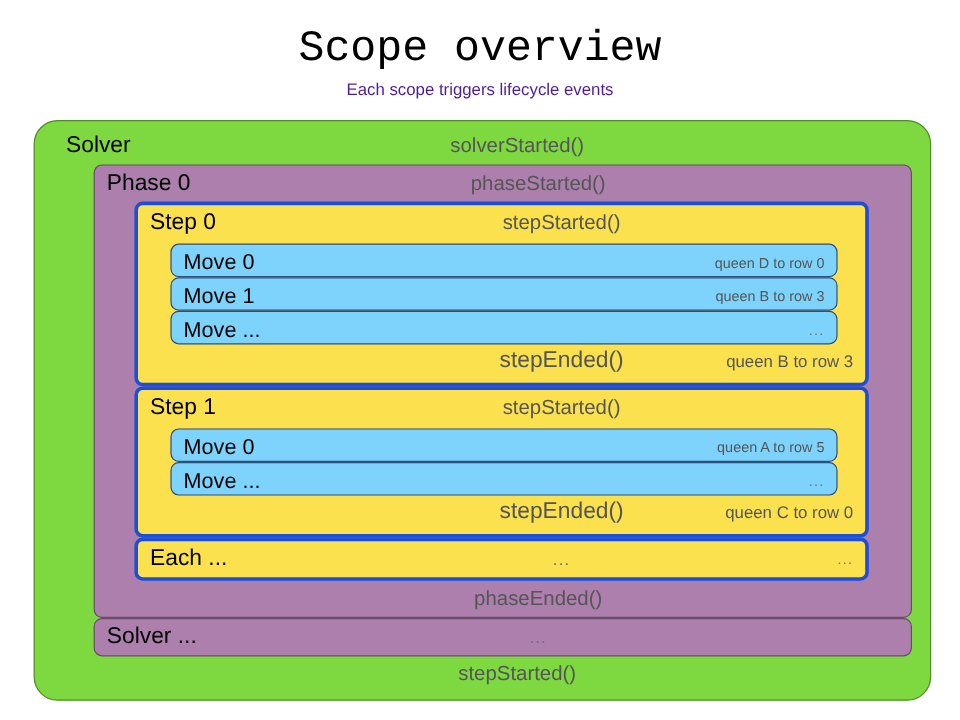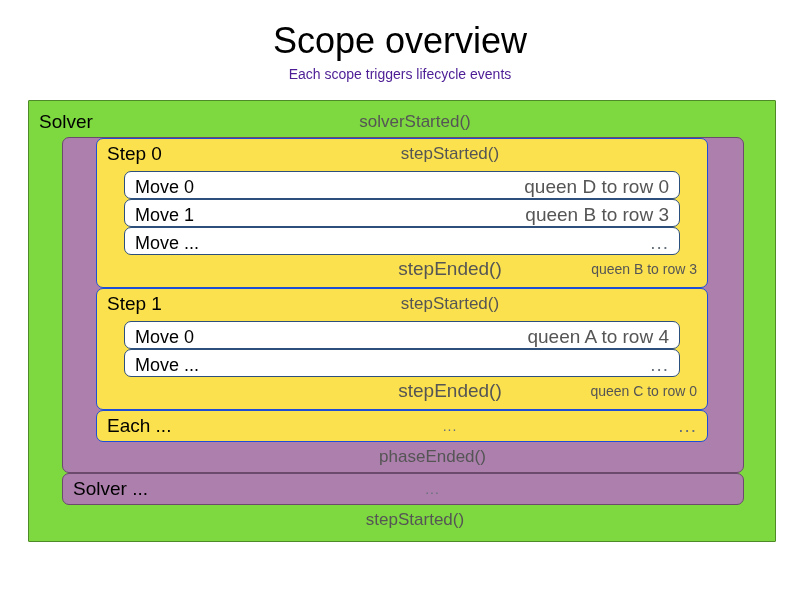--- a/index.html
+++ b/index.html
@@ -18,20 +18,21 @@
   .header {
     text-align: center;
     padding-top: 22px;
   }
   .title {
     font-size: 36px;
     color: #000000;
     font-weight: normal;
     line-height: 1.05;
     letter-spacing: 0px;
+    font-family: Liberation Mono, monospace;
   }
   .subtitle {
     font-size: 14px;
     color: #4c1d95;
     margin-top: 6px;
   }
 
   
   .diagram {
     position: relative;
@@ -43,45 +44,45 @@
     position: relative;
     box-sizing: border-box;
     border-radius: 7px;
   }
 
   .solver-box {
     width: 748px;
     margin-left: 28px;
     background: #7ED940;
     border: 1px solid #4e8a25;
-    border-radius: 1px;
-    padding: 6px 0 6px 0;
+    border-radius: 20px;
+    padding: 6px 0 6px 16px;
   }
 
   .phase-box {
     width: 682px;
     margin-left: 33px;
     background: #AC7FAD;
     border: 1px solid #6b4a6d;
     border-radius: 7px;
   }
   .phase-box.first { padding-bottom: 0; }
 
   .step-box {
     width: 612px;
     margin-left: 33px;
     background: #FBE14E;
-    border: 1px solid #1d4ed8;
+    border: 3px solid #1d4ed8;
     border-radius: 7px;
   }
 
   .move-box {
     width: 556px;
     margin-left: 27px;
-    background: #ffffff;
+    background: #7dd3fc;
     border: 1px solid #2d4f7c;
     border-radius: 7px;
     height: 28px;
   }
 
   
   .row {
     position: relative;
     height: 30px;
   }
@@ -97,21 +98,21 @@
   }
   .label-left.small {
     font-size: 18px;
   }
 
   .value-right {
     position: absolute;
     right: 10px;
     top: 50%;
     transform: translateY(-50%);
-    font-size: 19px;
+    font-size: 12px;
     color: #555555;
     white-space: nowrap;
   }
   .value-right.dots {
     color: #66707a;
     letter-spacing: 1px;
   }
 
   
   .event {
@@ -156,20 +157,24 @@
 
   <div class="scope solver-box">
 
     <div class="row">
       <span class="label-left">Solver</span>
       <span class="event" style="left:0; width:772px;">solverStarted()</span>
     </div>
 
     <div class="scope phase-box first">
 
+      <div class="row">
+        <span class="label-left">Phase 0</span>
+        <span class="event" style="left:0; width:739px;">phaseStarted()</span>
+      </div>
 
       <div class="scope step-box">
 
         <div class="row">
           <span class="label-left">Step 0</span>
           <span class="event" style="left:0; width:706px;">stepStarted()</span>
         </div>
 
         <div class="moves-wrap">
           <div class="scope move-box">
@@ -203,21 +208,21 @@
 
         <div class="row">
           <span class="label-left">Step 1</span>
           <span class="event" style="left:0; width:706px;">stepStarted()</span>
         </div>
 
         <div class="moves-wrap">
           <div class="scope move-box">
             <div class="row">
               <span class="label-left small">Move 0</span>
-              <span class="value-right">queen A to row 4</span>
+              <span class="value-right">queen A to row 5</span>
             </div>
           </div>
           <div class="scope move-box">
             <div class="row">
               <span class="label-left small">Move ...</span>
               <span class="value-right dots">...</span>
             </div>
           </div>
         </div>
 

